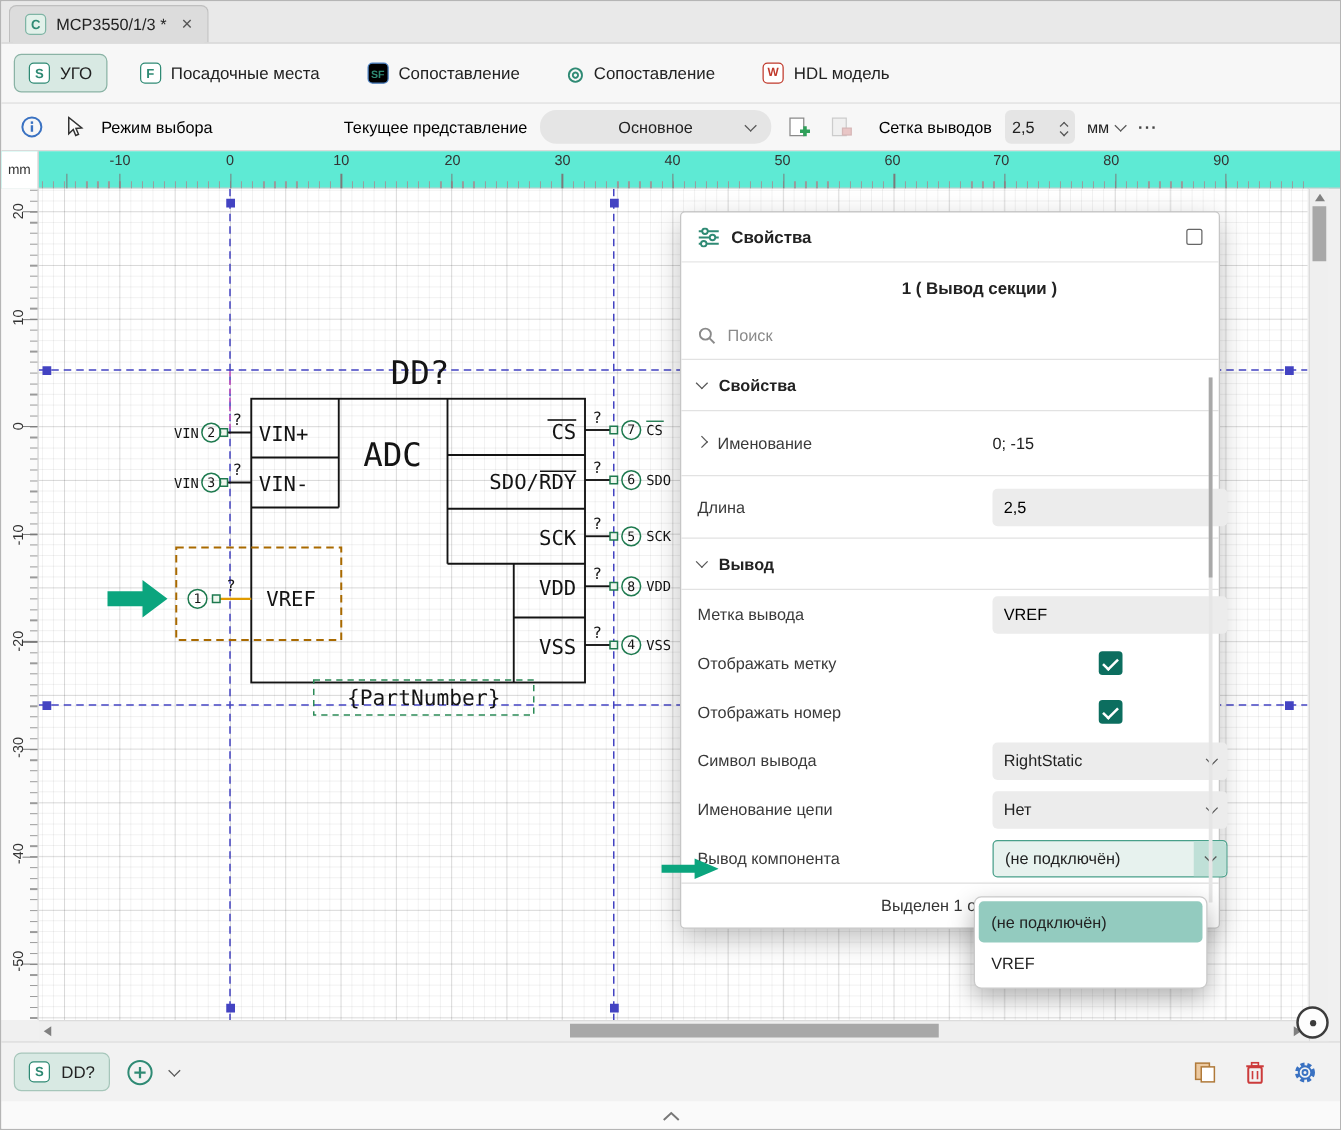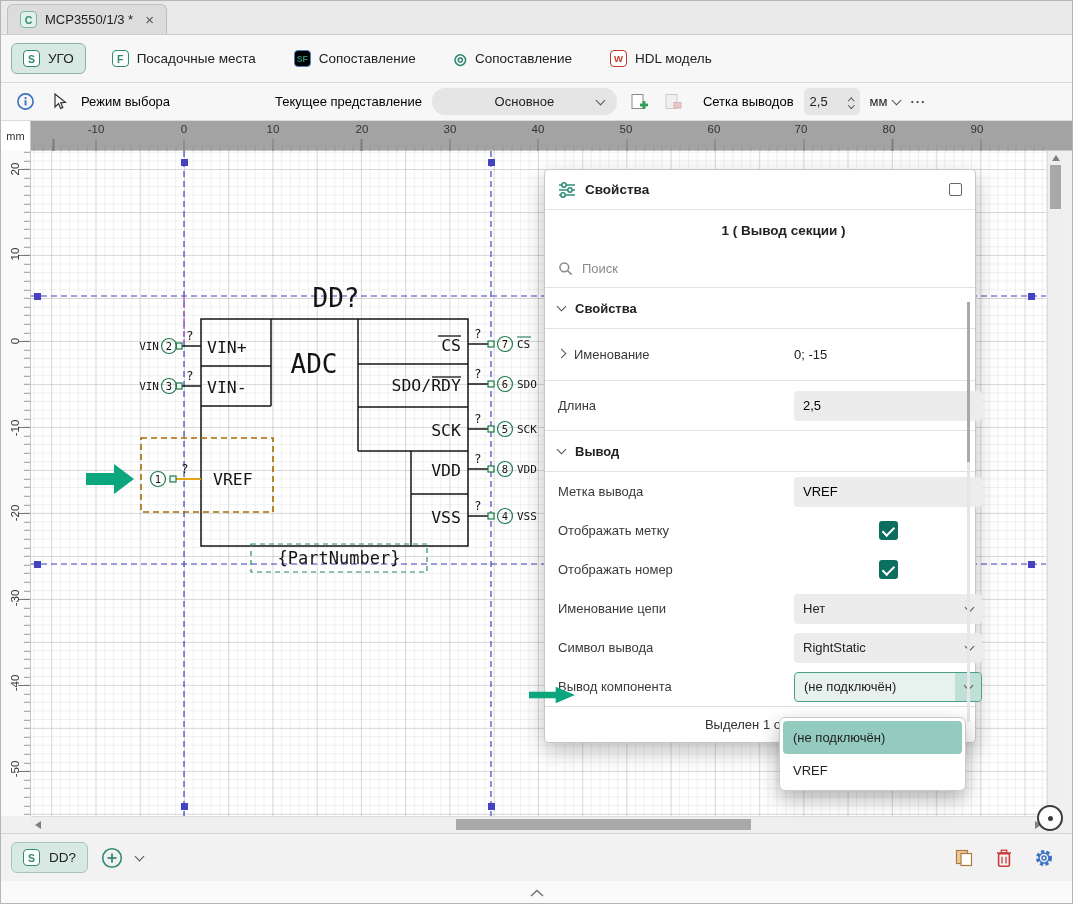--- a/index.html
+++ b/index.html
@@ -46,21 +46,21 @@
   .overflow { font-weight:bold; color:#444; letter-spacing:1px; }
   .chv { display:inline-block; width:7px; height:7px; border-right:1.6px solid #555;
          border-bottom:1.6px solid #555; transform:rotate(45deg); margin-top:-3px; }
   .chv.up { transform:rotate(-135deg); margin-top:3px; }
   .chv.right { transform:rotate(-45deg); }
   .chv.sm { width:4.5px; height:4.5px; }
   .tbtn { display:flex; align-items:center; justify-content:center; width:24px; height:24px; }
   .disabled { opacity:.45; }
 
   
-  .rulerrow { position:relative; height:30px; background:#a3a3a3; border-bottom:1px solid #c9c9c9; }
+  .rulerrow { position:relative; height:30px; background:#5eead4; border-bottom:1px solid #c9c9c9; }
   .ruler-corner { position:absolute; left:0; top:0; width:30px; height:30px;
                   border-right:1px solid #c9c9c9; display:flex; align-items:center;
                   justify-content:center; font-size:11px; color:#333; background:#fff; }
   .hruler { position:absolute; left:30px; top:0; width:1016px; height:30px; }
   .hruler .ticks { position:absolute; left:0; bottom:0; height:6px; width:100%;
      background-image:repeating-linear-gradient(90deg,#9a9a9a 0 1px,transparent 1px 8.85px);
      background-position:2.55px 0; }
   .hruler .ticksM { position:absolute; left:0; bottom:0; height:12px; width:100%;
      background-image:repeating-linear-gradient(90deg,#7a7a7a 0 1px,transparent 1px 88.5px);
      background-position:64.5px 0; }
@@ -481,38 +481,38 @@
       <div class="prow r-std">
         <span class="lab">
             <span>Отображать номер</span>
           </span>
         <span class="ctl center">
             <span class="cbx"></span>
           </span>
       </div>
       <div class="prow r-std">
         <span class="lab">
+            <span>Символ вывода</span>
+          </span>
+        <span class="ctl">
+          <span class="sel">
+            <span>RightStatic</span>
+            <span class="chevbox">
+                <span class="chv"></span>
+              </span>
+          </span>
+        </span>
+      </div>
+      <div class="prow r-std">
+        <span class="lab">
             <span>Именование цепи</span>
           </span>
         <span class="ctl">
           <span class="sel">
             <span>Нет</span>
-            <span class="chevbox">
-                <span class="chv"></span>
-              </span>
-          </span>
-        </span>
-      </div>
-      <div class="prow r-std">
-        <span class="lab">
-            <span>Символ вывода</span>
-          </span>
-        <span class="ctl">
-          <span class="sel">
-            <span>RightStatic</span>
             <span class="chevbox">
                 <span class="chv"></span>
               </span>
           </span>
         </span>
       </div>
       <div class="prow r-std">
         <span class="lab">
             <span>Вывод компонента</span>
           </span>

